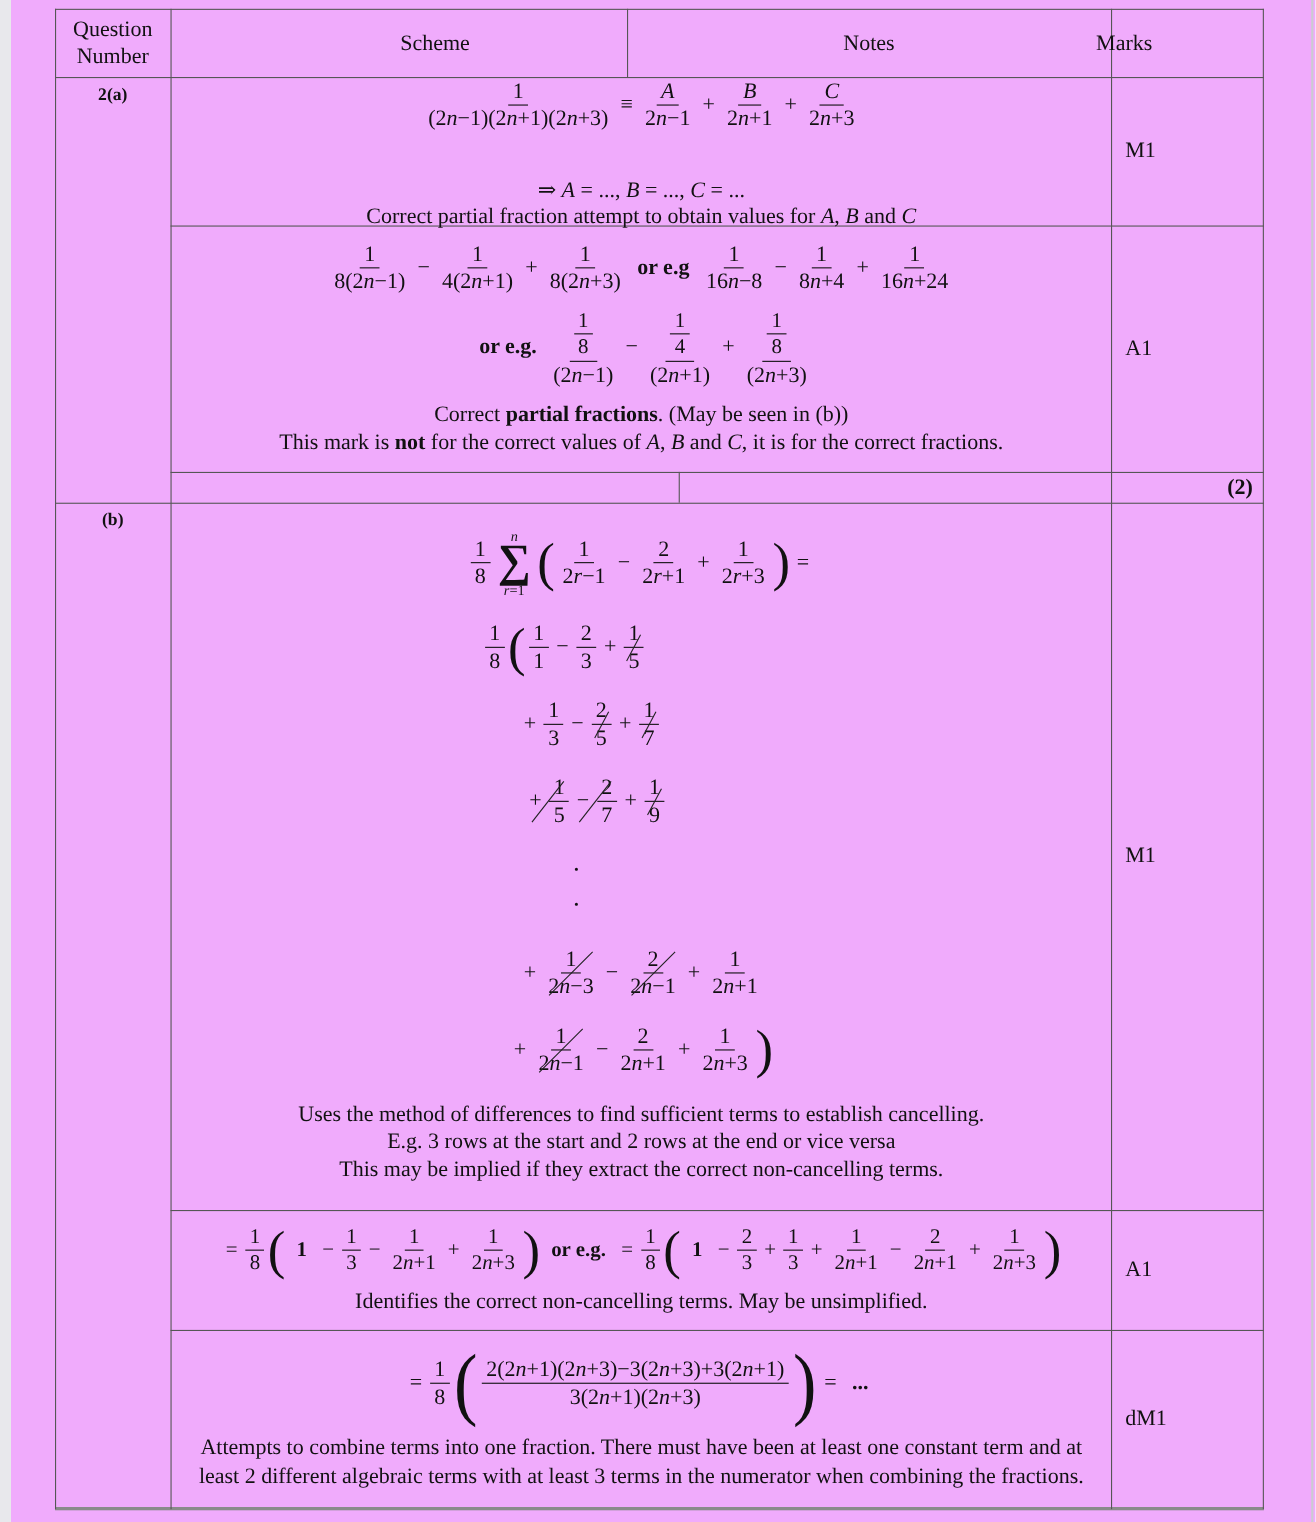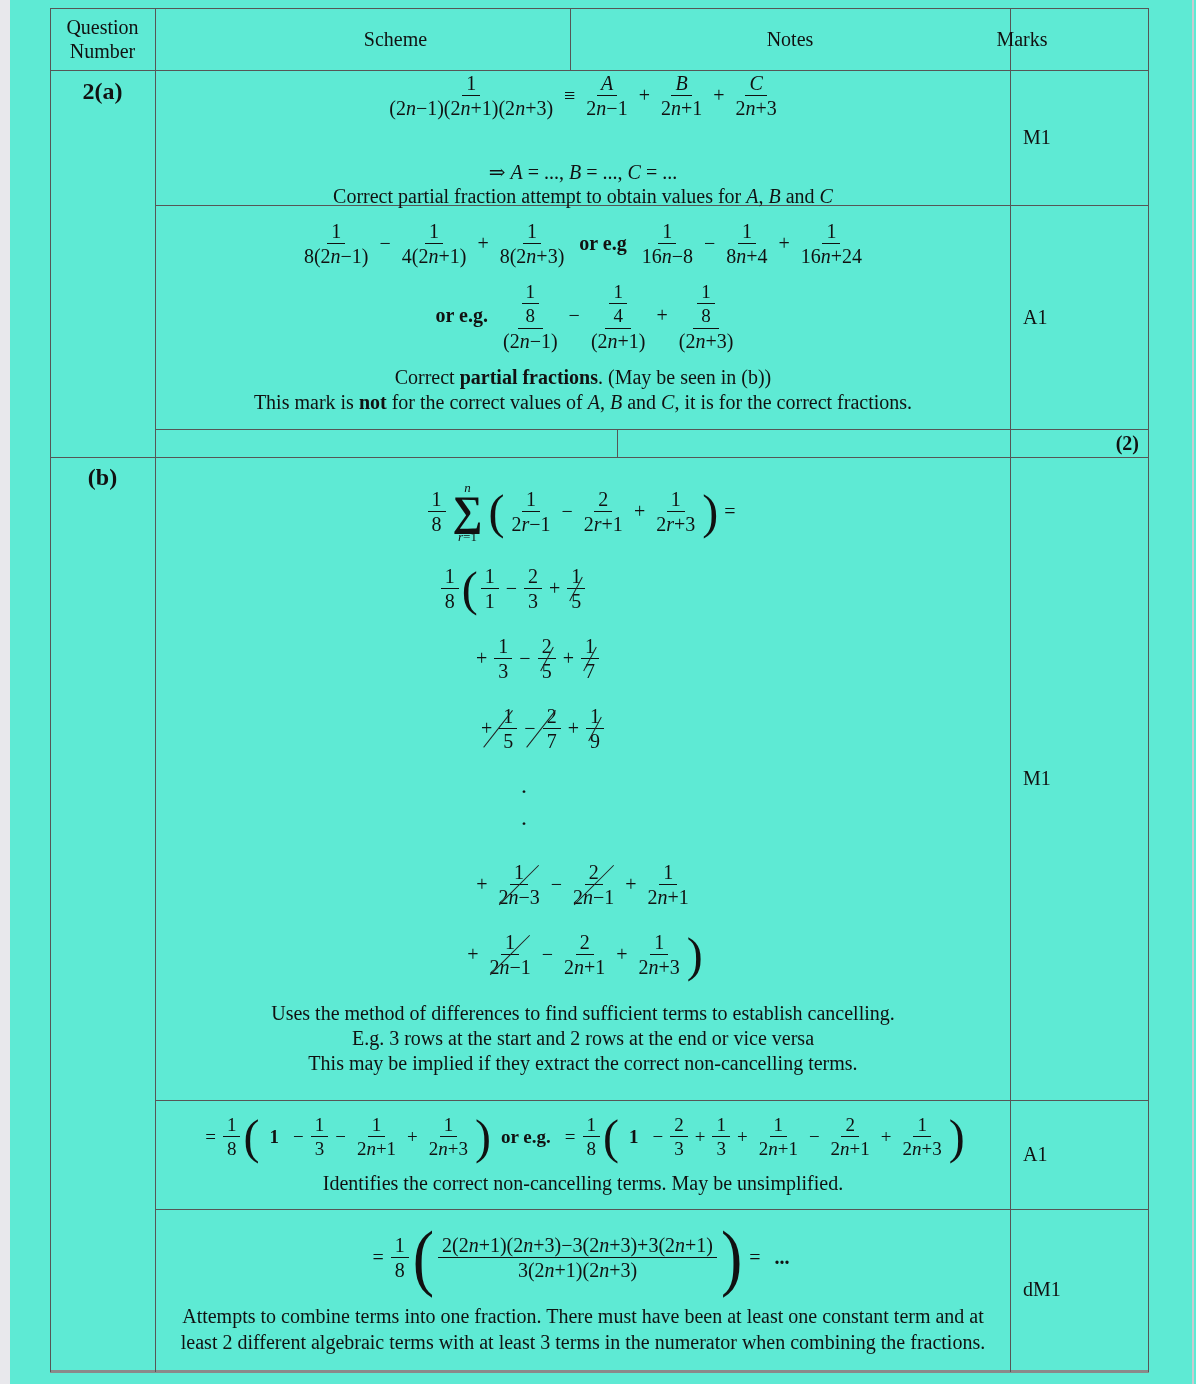--- a/index.html
+++ b/index.html
@@ -1,25 +1,25 @@
 <!DOCTYPE html>
 <html><head>
 <meta charset="utf-8">
 <style>
   html,body{margin:0;padding:0;background:#ffffff;}
-  #page{position:relative;width:1196px;height:1384px;background:#5eead4;
+  #page{position:relative;width:1196px;height:1384px;background:#f0abfc;
         font-family:"Liberation Serif","DejaVu Serif",serif;color:#111;overflow:hidden;}
   .edge-left{position:absolute;left:0;top:0;width:10px;height:1384px;background:#e8e8ec;}
   .edge-right{position:absolute;left:1192px;top:0;width:2px;height:1384px;background:#cbcbd1;}
   .hline{position:absolute;height:1px;background:#565656;}
   .vline{position:absolute;width:1px;background:#565656;}
   .hline.thick{height:3px;background:#8a8a8a;}
   .hdr{position:absolute;display:flex;align-items:center;justify-content:center;
        text-align:center;font-size:20px;line-height:1.2;}
-  .qlabel{position:absolute;font-weight:bold;font-size:24px;text-align:center;}
+  .qlabel{position:absolute;font-weight:bold;font-size:16px;text-align:center;}
   .content{position:absolute;display:flex;flex-direction:column;
            justify-content:space-evenly;align-items:center;}
   .markcell{position:absolute;display:flex;align-items:center;font-size:20px;
             padding-left:13px;box-sizing:border-box;}
   .markcell.total{justify-content:flex-end;padding-left:0;padding-right:9px;font-weight:bold;}
   .mathline{display:flex;align-items:center;justify-content:center;
             font-size:20px;white-space:nowrap;}
   .mathtext{font-size:20px;text-align:center;margin-top:40px;}
   .note{font-size:20px;line-height:1.27;text-align:left;}
   .noteblock{font-size:20px;line-height:1.27;text-align:center;}

